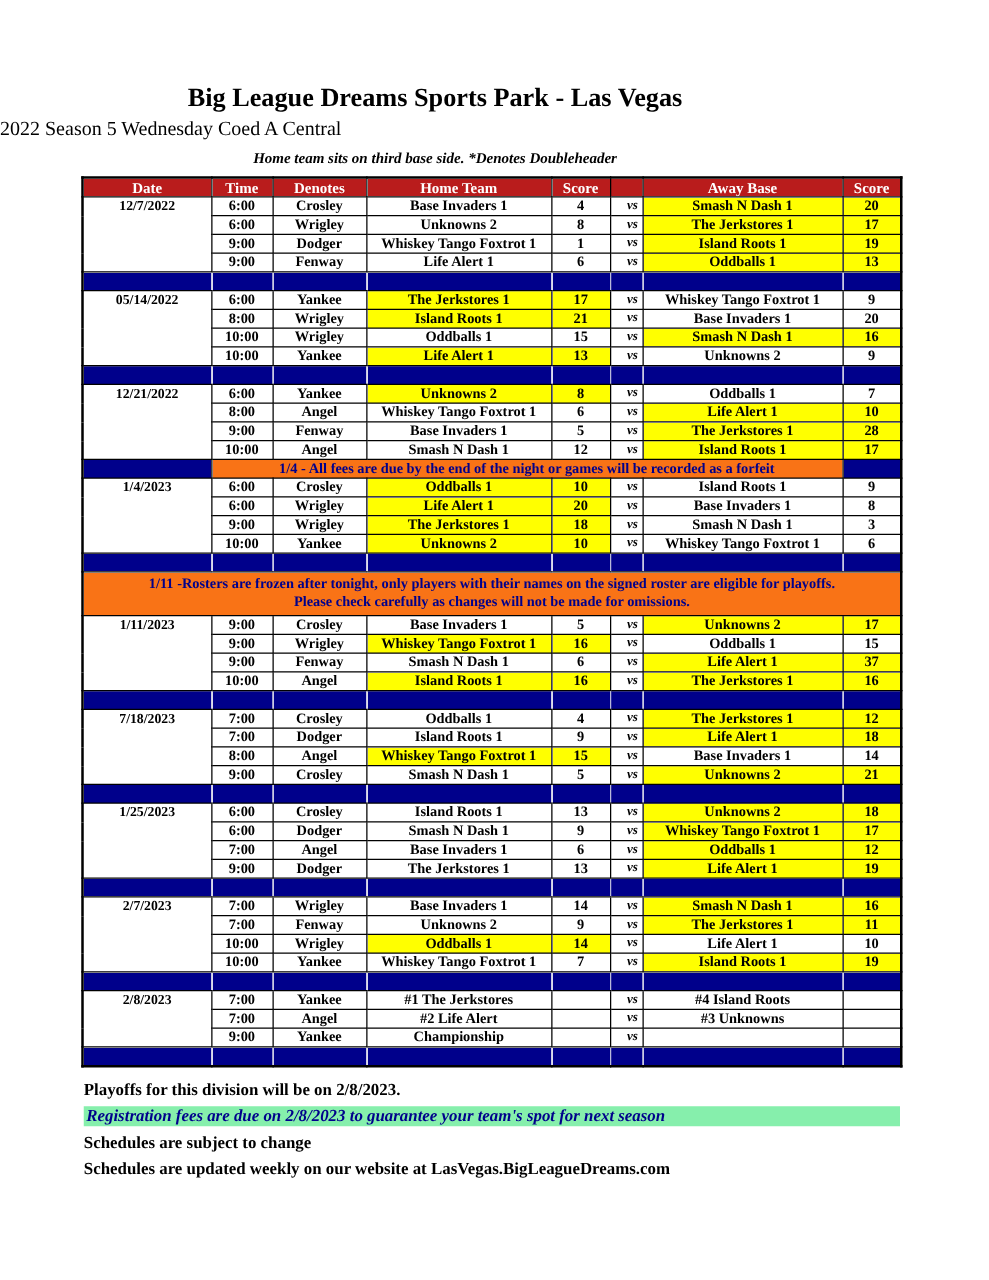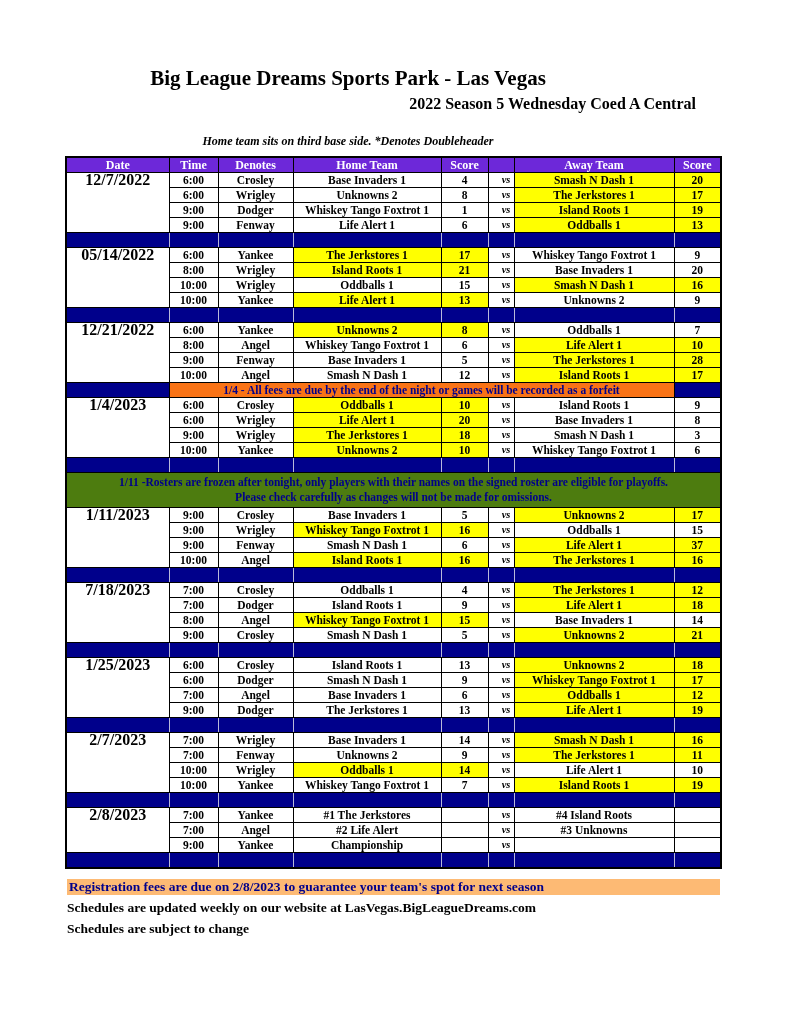--- a/index.html
+++ b/index.html
@@ -3,45 +3,45 @@
 <meta charset="utf-8">
 <style>
   * { box-sizing: border-box; }
   html, body { margin: 0; padding: 0; }
   body {
     width: 791px; height: 1024px; background: #ffffff;
     font-family: "Liberation Serif", serif; overflow: hidden;
   }
   .page { width: 696px; height: 1024px; position: relative; }
   .title { padding-top: 66px; text-align: center; font-weight: bold; font-size: 21px; color: #000; }
-  .subtitle { text-align: right; font-weight: bold; font-size: 16px; color: #000; margin-top: 4px; }
-  .note { text-align: center; font-weight: bold; font-style: italic; font-size: 12px; color: #000; margin-top: 21px; }
+  .subtitle { text-align: left; font-weight: normal; font-size: 16px; color: #000; margin-top: 4px; }
+  .note { text-align: center; font-weight: bold; font-style: italic; font-size: 12px; color: #000; margin-top: 6px; }
 
   table.sched {
     border-collapse: collapse; table-layout: fixed;
     width: 655px; margin: 7px 0 0 65px; border: 2px solid #000;
   }
   .sched th, .sched td {
     border: 1px solid #000; font-weight: bold; text-align: center;
     padding: 0 2px; font-size: 11.5px; height: 15px; line-height: 14px;
     overflow: hidden; white-space: nowrap; color: #000;
   }
-  .sched th { background: #6d28d9; color: #ffffff; font-size: 12px; }
-  td.date { vertical-align: top; font-size: 16px; }
+  .sched th { background: #b91c1c; color: #ffffff; font-size: 12px; }
+  td.date { vertical-align: top; font-size: 11px; }
   td.vs { font-style: italic; font-size: 10.5px; padding-left: 12px; }
   .hl { background: #FFFF00; }
   tr.sep td { background: #00008B; border-left-color: #b9b9da; border-right-color: #b9b9da; }
   tr.fees td.cap { background: #00008B; }
   tr.fees td.mid { background: #f97316; color: #00008B; }
-  tr.rednotice td { background: #4d7c0f; color: #00008B; height: auto; padding: 2px 0; white-space: normal; }
+  tr.rednotice td { background: #f97316; color: #00008B; height: auto; padding: 2px 0; white-space: normal; }
   tr.rednotice div { line-height: 15px; }
 
   .footer { margin: 10px 0 0 67px; font-weight: bold; font-size: 13.5px; color: #000; }
   .footer .line { margin-bottom: 5px; line-height: 16px; }
-  .footer .hlbar { background: #fdba74; color: #00008B; width: 653px; padding: 0 2px; }
+  .footer .hlbar { background: #86efac; color: #00008B; width: 653px; padding: 0 2px; font-style: italic; }
 </style>
 </head>
 <body>
 
 <div class="page">
   <div class="title">Big League Dreams Sports Park - Las Vegas</div>
   <div class="subtitle">2022 Season 5 Wednesday Coed A Central</div>
   <div class="note">Home team sits on third base side.  *Denotes Doubleheader</div>
 
   <table class="sched">
@@ -56,21 +56,21 @@
         <col style="width:47px">
     </colgroup>
     <tbody>
         <tr>
       <th>Date</th>
       <th>Time</th>
       <th>Denotes</th>
       <th>Home Team</th>
       <th>Score</th>
       <th></th>
-      <th>Away Team</th>
+      <th>Away Base</th>
       <th>Score</th>
     </tr>
 
     <tr>
           <td class="date" rowspan="4">12/7/2022</td>
           <td>6:00</td>
           <td>Crosley</td>
           <td>Base Invaders 1</td>
           <td>4</td>
           <td class="vs">vs</td>
@@ -487,17 +487,18 @@
           <td></td>
           <td></td>
           <td></td>
           <td></td>
           <td></td>
         </tr>
   </tbody>
     </table>
 
   <div class="footer">
+    <div class="line">Playoffs for this division will be on 2/8/2023.</div>
     <div class="line hlbar">Registration fees are due on 2/8/2023 to guarantee your team's spot for next season</div>
+    <div class="line">Schedules are subject to change</div>
     <div class="line">Schedules are updated weekly on our website at LasVegas.BigLeagueDreams.com</div>
-    <div class="line">Schedules are subject to change</div>
   </div>
 </div>
 
 </body></html>

